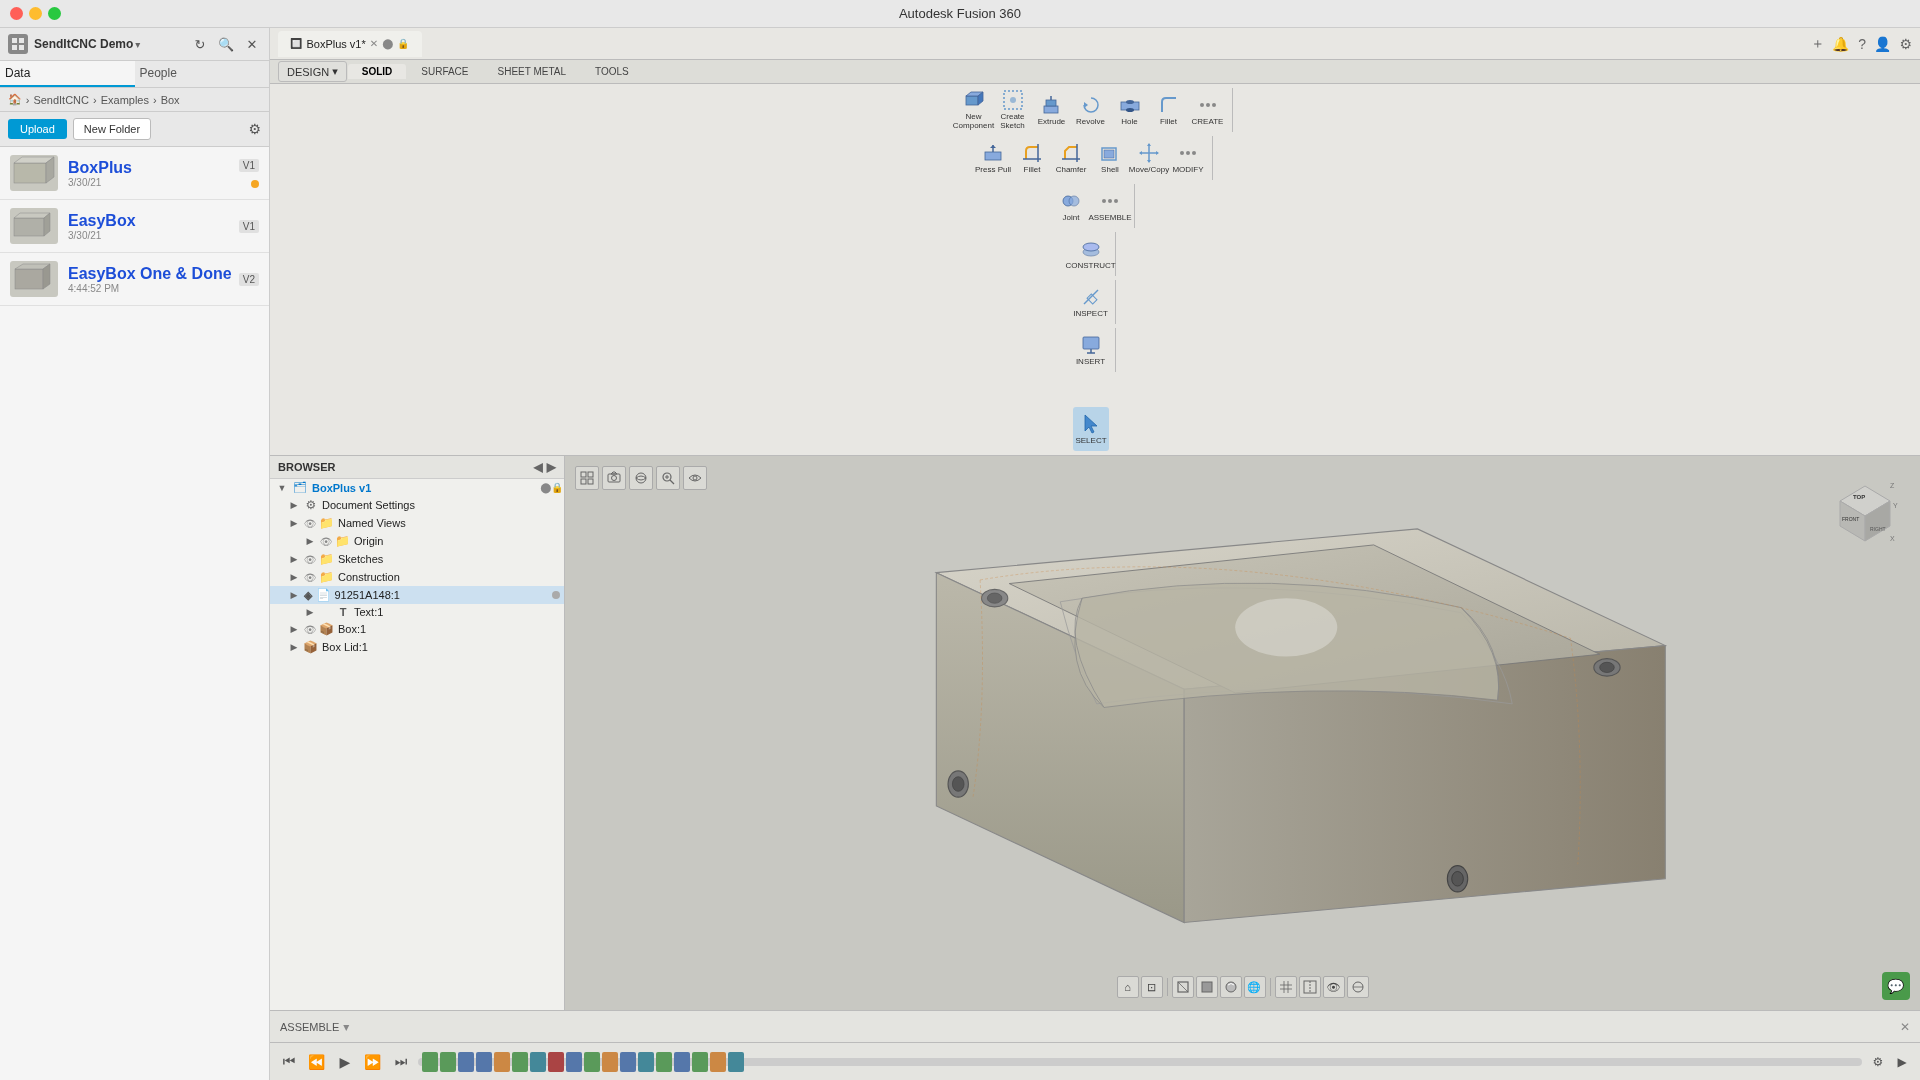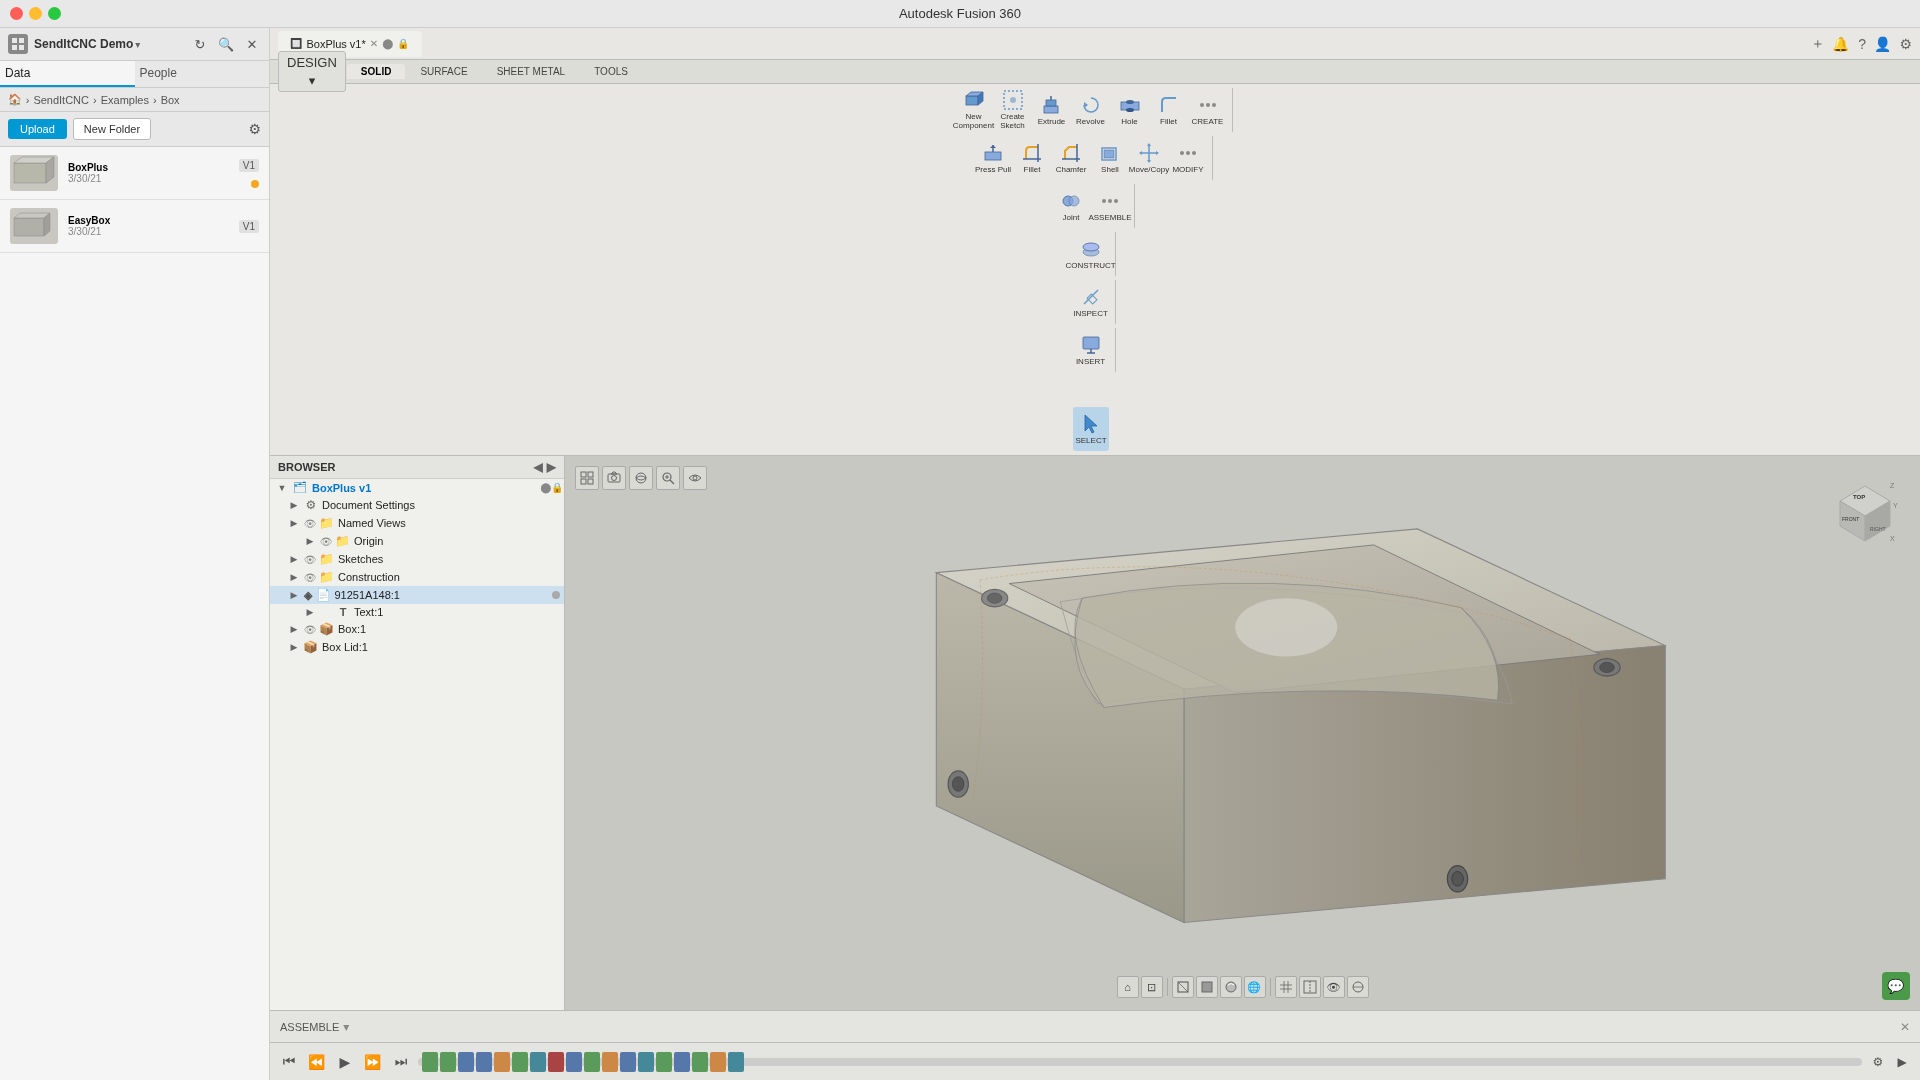--- a/index.html
+++ b/index.html
@@ -191,21 +191,21 @@
       background: #c8c8c0;
       border-radius: 3px;
       margin-right: 10px;
       flex-shrink: 0;
       display: flex;
       align-items: center;
       justify-content: center;
       overflow: hidden;
     }
     .file-info { flex: 1; }
-    .file-name { font-size: 10px; font-weight: 600; color: #000000; }
+    .file-name { font-size: 16px; font-weight: 600; color: #1d4ed8; }
     .file-date { font-size: 10px; color: #888; margin-top: 0; }
     .file-version {
       font-size: 10px;
       color: #555;
       background: #e0e0e0;
       border-radius: 2px;
       padding: 1px 4px;
     }
     .file-status-dot {
       width: 8px; height: 8px;
@@ -341,24 +341,23 @@
     }
 
     .design-dropdown {
       display: flex;
       align-items: center;
       gap: 3px;
       padding: 3px 8px;
       background: #e0e0dc;
       border: 1px solid #bbb;
       border-radius: 3px;
-      font-size: 13px;
+      font-size: 11px;
       cursor: pointer;
       color: #333;
-      flex-direction: column;
     }
 
     
     #work-area {
       flex: 1;
       display: flex;
       overflow: hidden;
     }
 
     
@@ -703,20 +702,34 @@
               <polygon points="34,10 40,5 40,23 34,28" fill="#a0a098" stroke="#888" stroke-width="0.5"></polygon>
             </svg>
           </div>
           <div class="file-info">
             <div class="file-name">EasyBox</div>
             <div class="file-date">3/30/21</div>
           </div>
           <span class="file-version">V1</span>
         </div>
 
+        <div class="file-item">
+          <div class="file-thumb">
+            <svg width="48" height="36" viewBox="0 0 48 36">
+              <rect x="5" y="8" width="28" height="20" fill="#aaa8a0" stroke="#888" stroke-width="0.5"></rect>
+              <polygon points="5,8 13,3 40,3 33,8" fill="#c0c0b8" stroke="#888" stroke-width="0.5"></polygon>
+              <polygon points="33,8 40,3 40,23 33,28" fill="#999890" stroke="#888" stroke-width="0.5"></polygon>
+            </svg>
+          </div>
+          <div class="file-info">
+            <div class="file-name">EasyBox One &amp; Done</div>
+            <div class="file-date">4:44:52 PM</div>
+          </div>
+          <span class="file-version">V2</span>
+        </div>
       </div>
     </div>
 
     <div id="main">
 
       <div id="top-toolbar">
 
         <div id="tab-row">
           <div class="doc-tab active">
             <span style="font-size:10px;">🔲</span>

